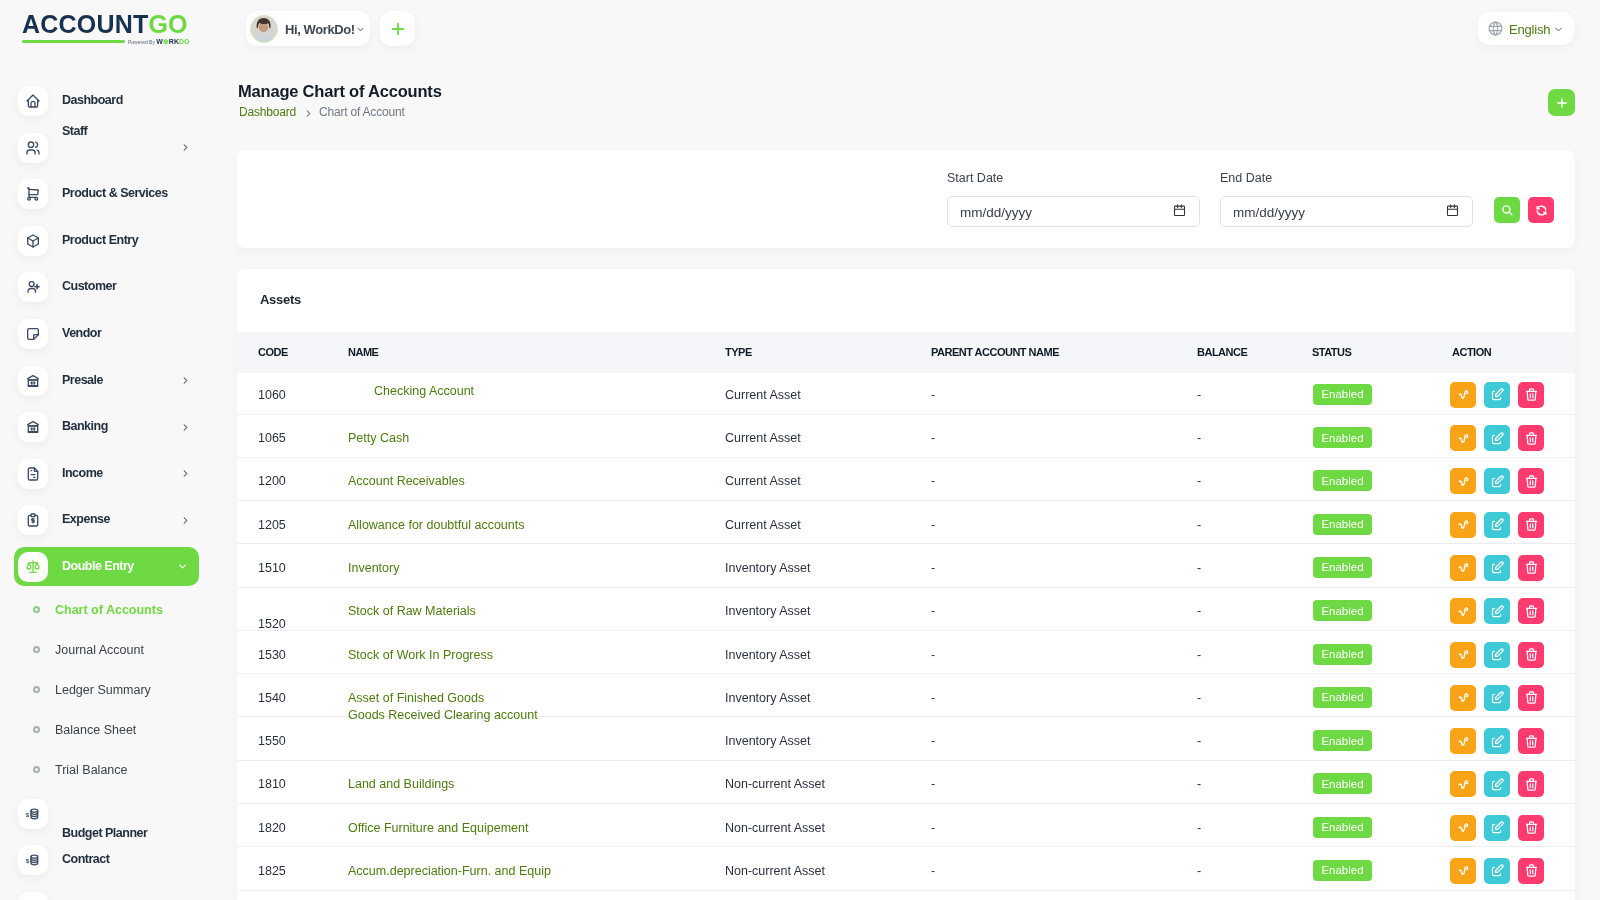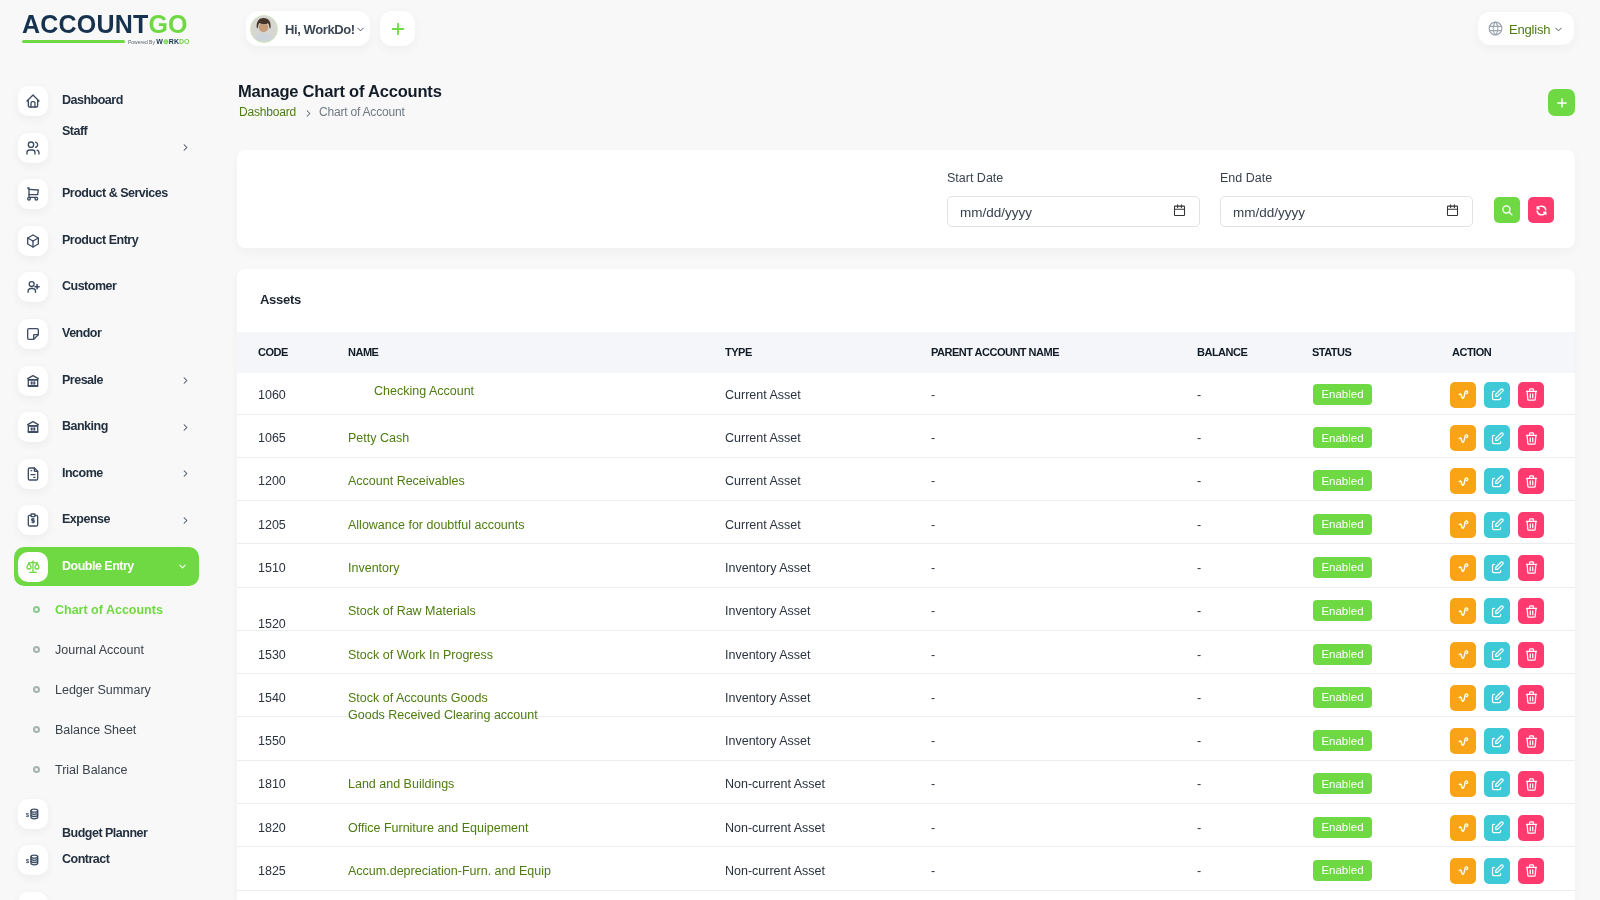--- a/index.html
+++ b/index.html
@@ -446,21 +446,21 @@
       <svg width="15" height="15" viewBox="0 0 24 24" style="stroke:#fff;fill:none;stroke-width:2;stroke-linecap:round;stroke-linejoin:round;">
         <path d="M4 7l16 0"></path>
         <path d="M10 11l0 6"></path>
         <path d="M14 11l0 6"></path>
         <path d="M5 7l1 12a2 2 0 0 0 2 2h8a2 2 0 0 0 2 -2l1 -12"></path>
         <path d="M9 7v-3a1 1 0 0 1 1 -1h4a1 1 0 0 1 1 1v3"></path>
       </svg>
     </div>
     <div class="hline" style="left:237px;top:673.22px;"></div>
     <div class="cell" style="left:258px;top:690.79px;">1540</div>
-    <div class="cell green" style="left:348px;top:690.79px;">Stock of Accounts Goods</div>
+    <div class="cell green" style="left:348px;top:690.79px;">Asset of Finished Goods</div>
     <div class="cell" style="left:725px;top:690.79px;">Inventory Asset</div>
     <div class="cell" style="left:931px;top:690.79px;">-</div>
     <div class="cell" style="left:1197px;top:690.79px;">-</div>
     <div class="pill" style="left:1313px;top:686.79px;">Enabled</div>
     <div class="abtn b-orange" style="left:1450px;top:684.79px;">
       <svg width="17" height="17" viewBox="0 0 24 24" style="stroke:#fff;fill:none;stroke-width:2;stroke-linecap:round;stroke-linejoin:round;">
         <path d="M6 12 C 7.8 10.8 8.6 11.4 9 13.4 C 9.5 16 10.2 17.3 11.3 17.2 C 12.8 17 13.2 14.6 13.5 12 C 13.8 9.4 14.3 7 15.8 6.9 C 17.2 6.8 17.9 7.8 17.8 9 C 17.7 10.2 17 10.8 16.2 10.7"></path>
       </svg>
     </div>
     <div class="abtn b-teal" style="left:1484px;top:684.79px;">

